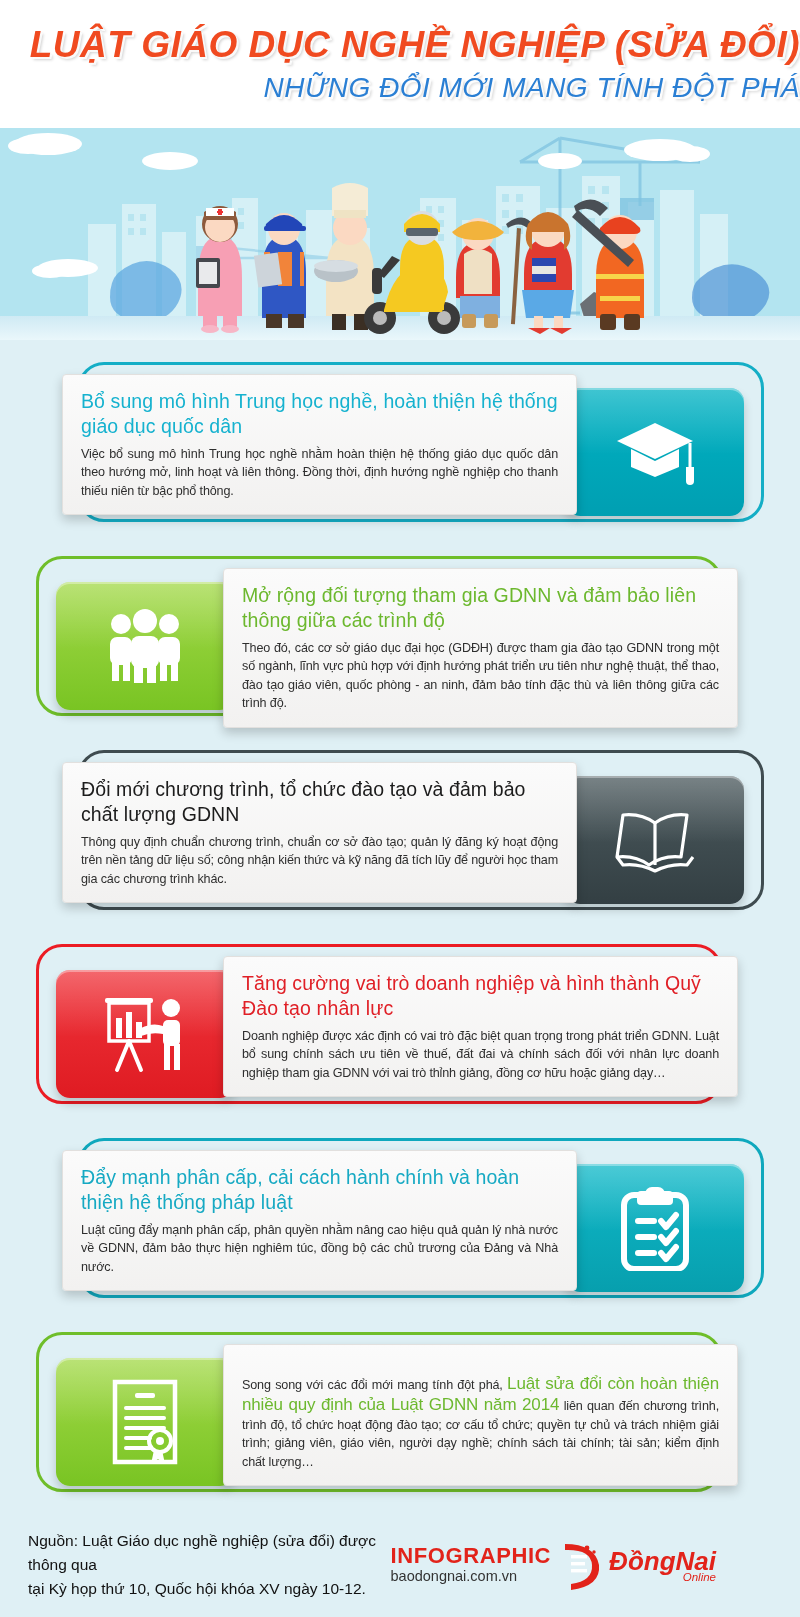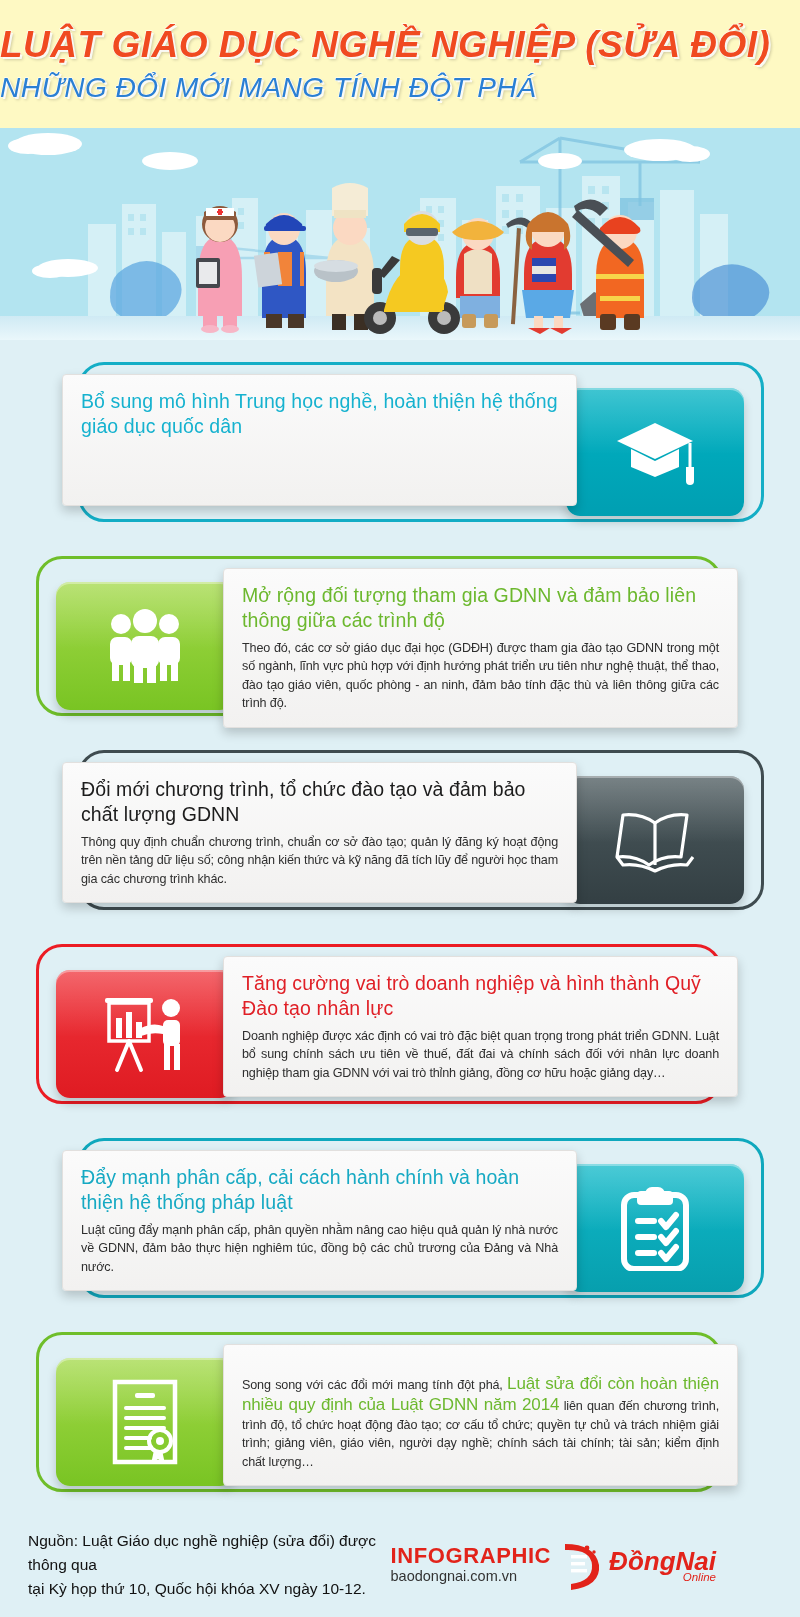--- a/index.html
+++ b/index.html
@@ -7,23 +7,23 @@
   body {
     font-family:"Liberation Sans", sans-serif;
     background:#dff0f5;
     width:800px; height:1617px;
     position:relative; overflow:hidden;
   }
 
   
   .header {
     height:128px;
-    background:#fef9c3;
+    background:#ffffff;
     display:flex; flex-direction:column;
-    align-items:flex-start; justify-content:center;
+    align-items:flex-end; justify-content:center;
     gap:6px; position:relative;
   }
   .title-main {
     font-size:37px; font-weight:bold; font-style:italic;
     color:#f04a20; letter-spacing:0.5px;
     -webkit-text-stroke:1px #ffffff;
     paint-order:stroke fill;
     text-shadow:2px 2px 0 rgba(255,255,255,.85), 3px 3px 3px rgba(0,0,0,.18);
     white-space:nowrap;
   }
@@ -322,20 +322,21 @@
     <div class="panel r" style="background:linear-gradient(180deg,#00b2c3,#009fb2)">
       <svg width="84" height="70" viewBox="0 0 84 70">
         <path d="M42 6 L80 24 L42 42 L4 24 Z" fill="#fff"></path>
         <path d="M18 32 L18 50 L42 60 L66 50 L66 32 L42 44 Z" fill="#fff"></path>
         <path d="M77 26 L77 50" stroke="#fff" stroke-width="3"></path>
         <path d="M73 50 h8 v14 q0 4-4 4 q-4 0-4-4z" fill="#fff"></path>
       </svg>
     </div>
     <div class="bubble bl">
       <div class="c-title" style="color:#16b2cf">Bổ sung mô hình Trung học nghề, hoàn thiện hệ thống giáo dục quốc dân</div>
+      <div class="c-body">Việc bổ sung mô hình Trung học nghề nhằm hoàn thiện hệ thống giáo dục quốc dân theo hướng mở, linh hoạt và liên thông. Đồng thời, định hướng nghề nghiệp cho thanh thiếu niên từ bậc phổ thông.</div>
     </div>
   </div>
 
   <div class="card-wrap">
     <div class="frame left" style="border-color:#6fbe2a"></div>
     <div class="panel l" style="background:linear-gradient(180deg,#a3d949,#79c423)">
       <svg width="84" height="74" viewBox="0 0 84 74">
         <circle cx="18" cy="15" r="10" fill="#fff"></circle>
           <rect x="7" y="28" width="22" height="28" rx="7" fill="#fff"></rect>
         <rect x="9" y="50" width="7" height="22" fill="#fff"></rect>

